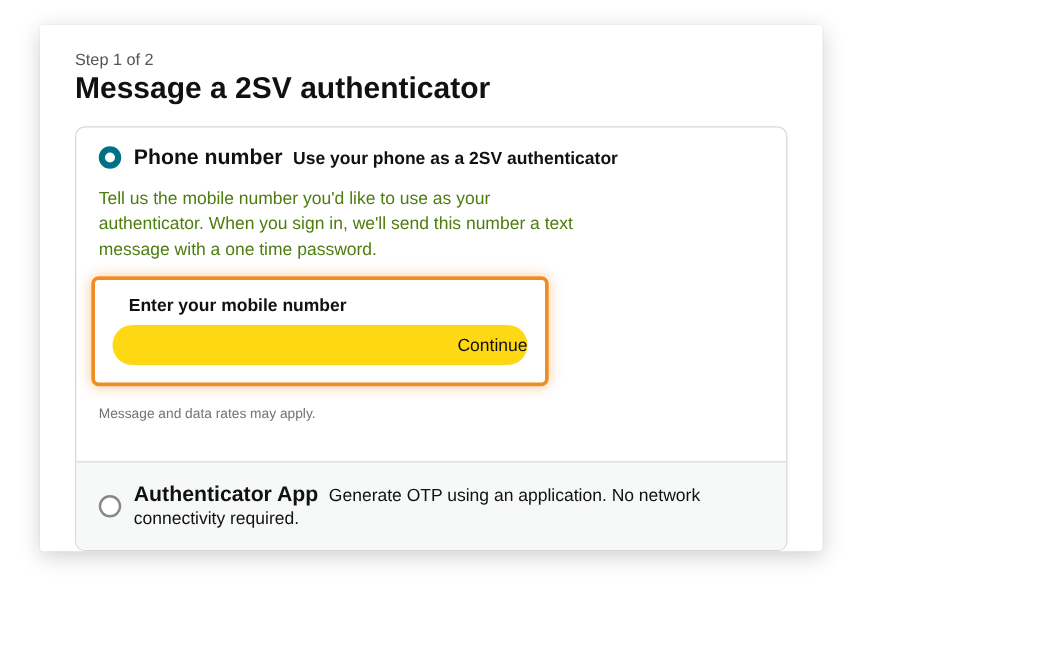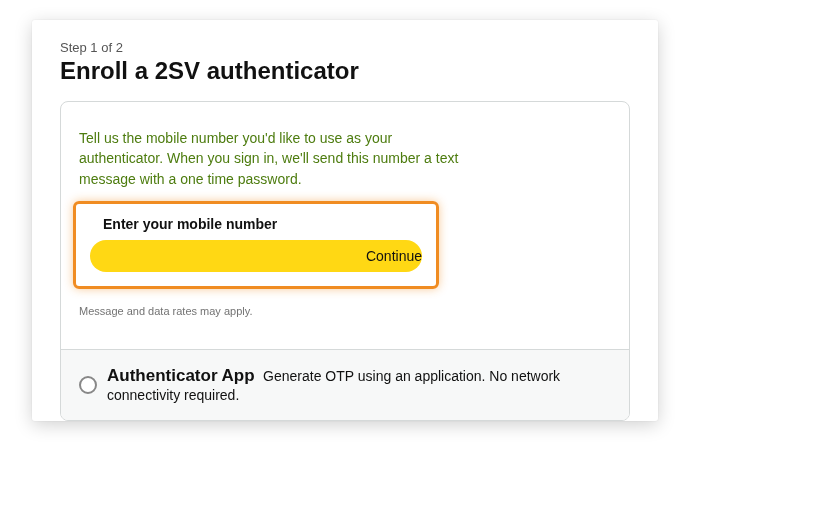--- a/index.html
+++ b/index.html
@@ -144,25 +144,32 @@
     color:#737373;
     margin:16px 0 14px 0;
   }
 </style>
 </head>
 <body>
 
 <div class="card">
 
   <p class="step">Step 1 of 2</p>
-  <h1 class="title">Enroll a 2SV authenticator</h1>
+  <h1 class="title">Message a 2SV authenticator</h1>
 
   <div class="options">
 
     <div class="option">
+      <div class="opt-head">
+        <span class="radio selected"></span>
+        <span>
+          <span class="opt-title">Phone number</span>
+          <span class="opt-sub">Use your phone as a 2SV authenticator</span>
+        </span>
+      </div>
 
       <p class="opt-desc">Tell us the mobile number you'd like to use as your authenticator. When you sign in, we'll send this number a text message with a one time password.</p>
 
       <div class="highlight">
         <p class="field-label">Enter your mobile number</p>
         <button class="continue-btn">Continue</button>
       </div>
 
       <p class="disclaimer">Message and data rates may apply.</p>
     </div>

